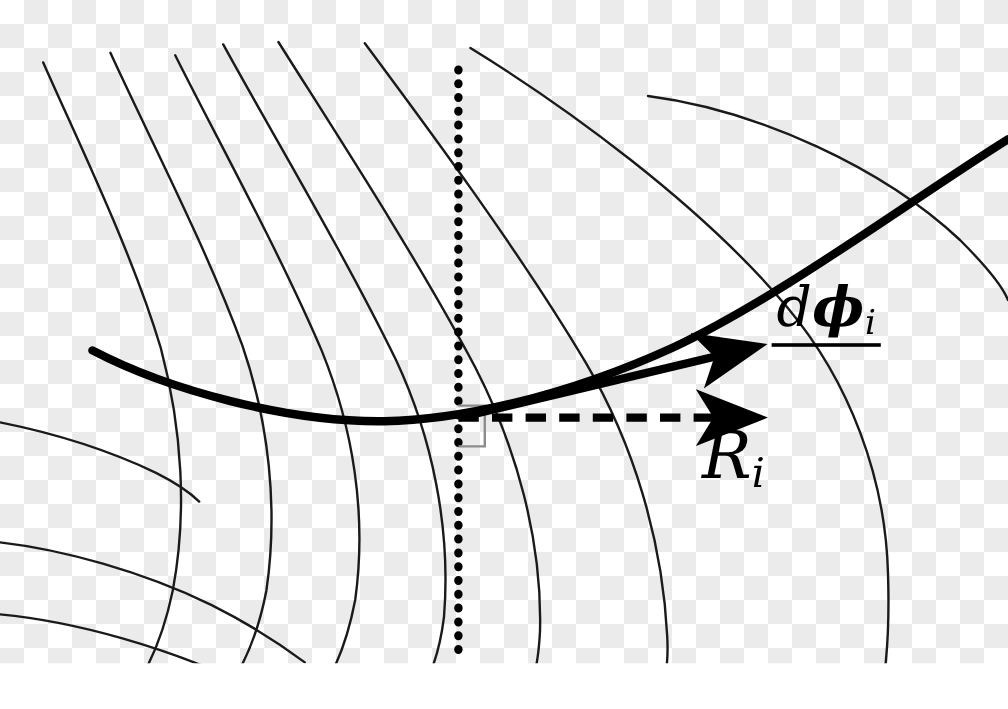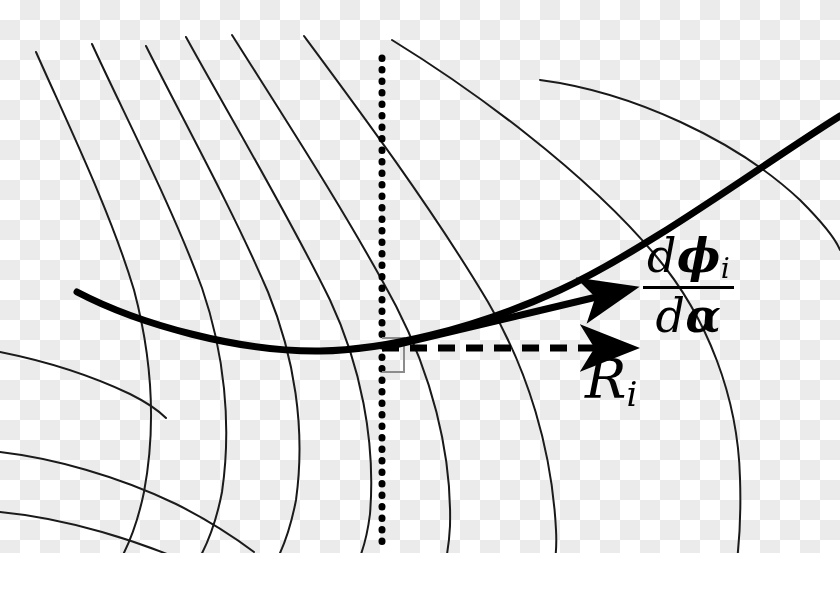--- a/index.html
+++ b/index.html
@@ -129,18 +129,17 @@
 
     <line x1="382" y1="348" x2="626" y2="290" stroke="#000000" stroke-width="7" stroke-linecap="butt" marker-end="url(#arrowhead-solid)"></line>
 
     <line x1="382" y1="348" x2="626" y2="348" stroke="#000000" stroke-width="7" stroke-linecap="butt" stroke-dasharray="17 11" marker-end="url(#arrowhead-solid)"></line>
 
   </svg>
 
   <div id="frac-label" class="math-label">
     <div class="frac-num"><span>d</span><span class="greek">ϕ</span><span class="sub">i</span></div>
     <div class="frac-bar"></div>
-    <div class="frac-den"><span>d</span><span class="greek">α</span></div>
   </div>
 
   <div id="ri-label" class="math-label"><span>R</span><span class="sub">i</span></div>
 
 </div>
 
 </body></html>

